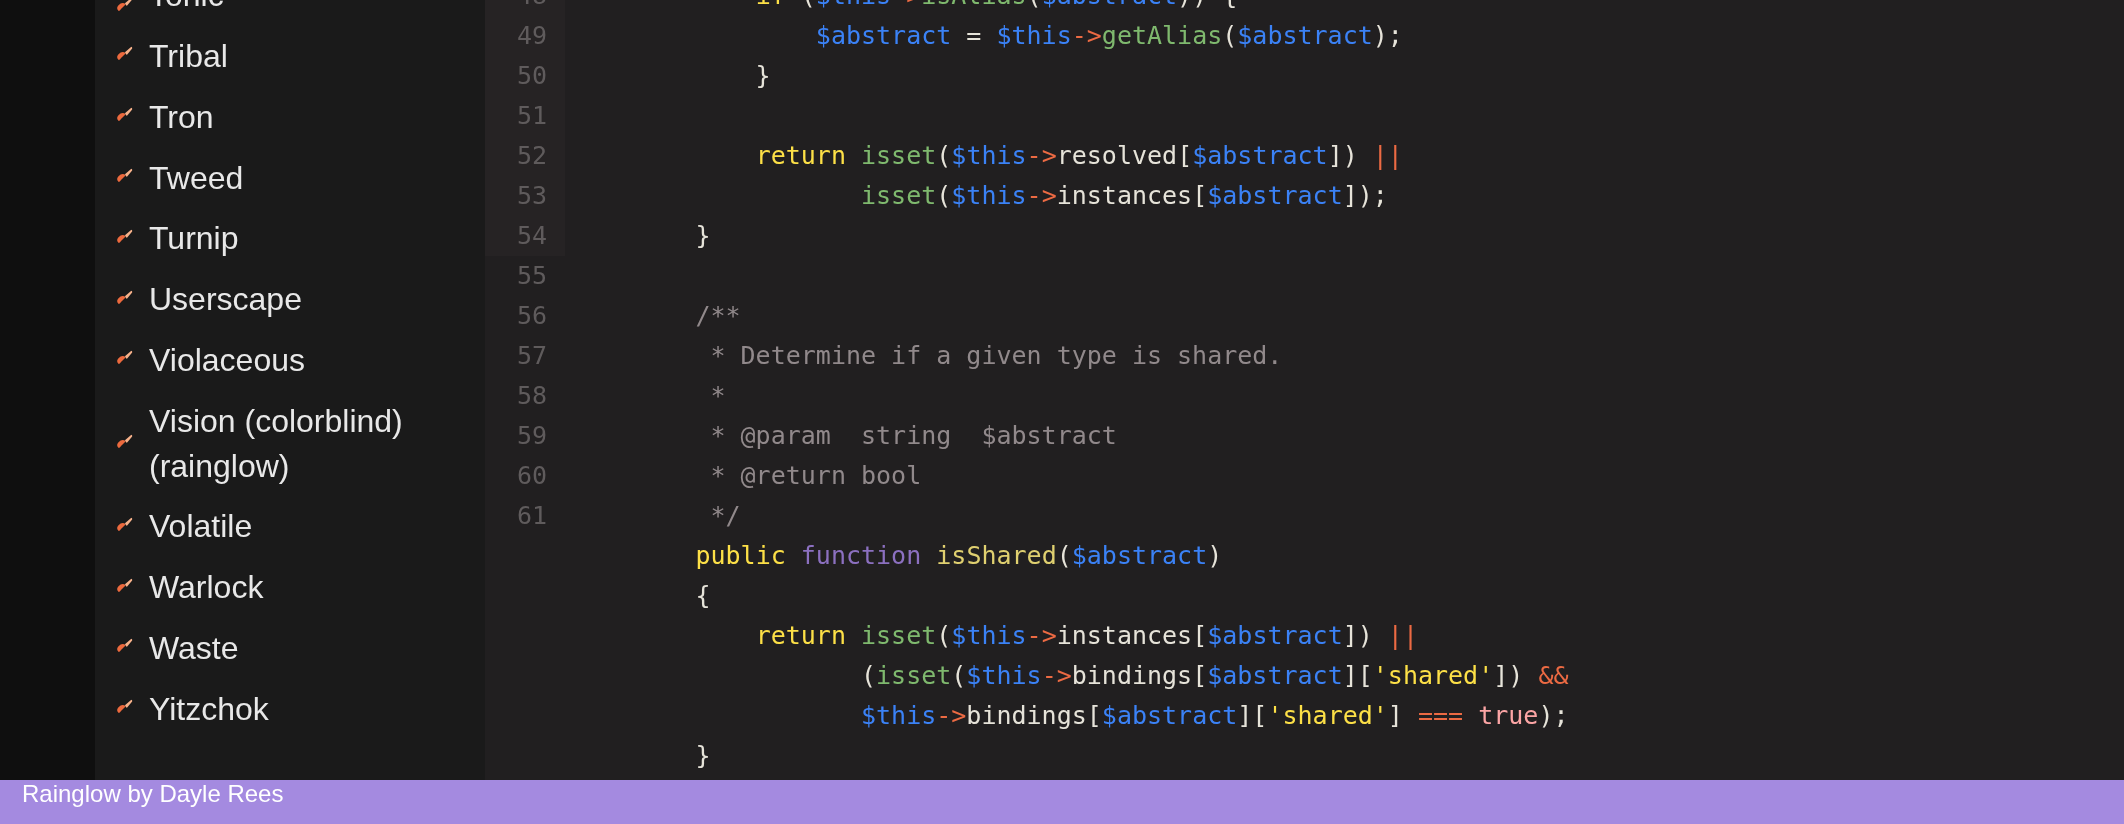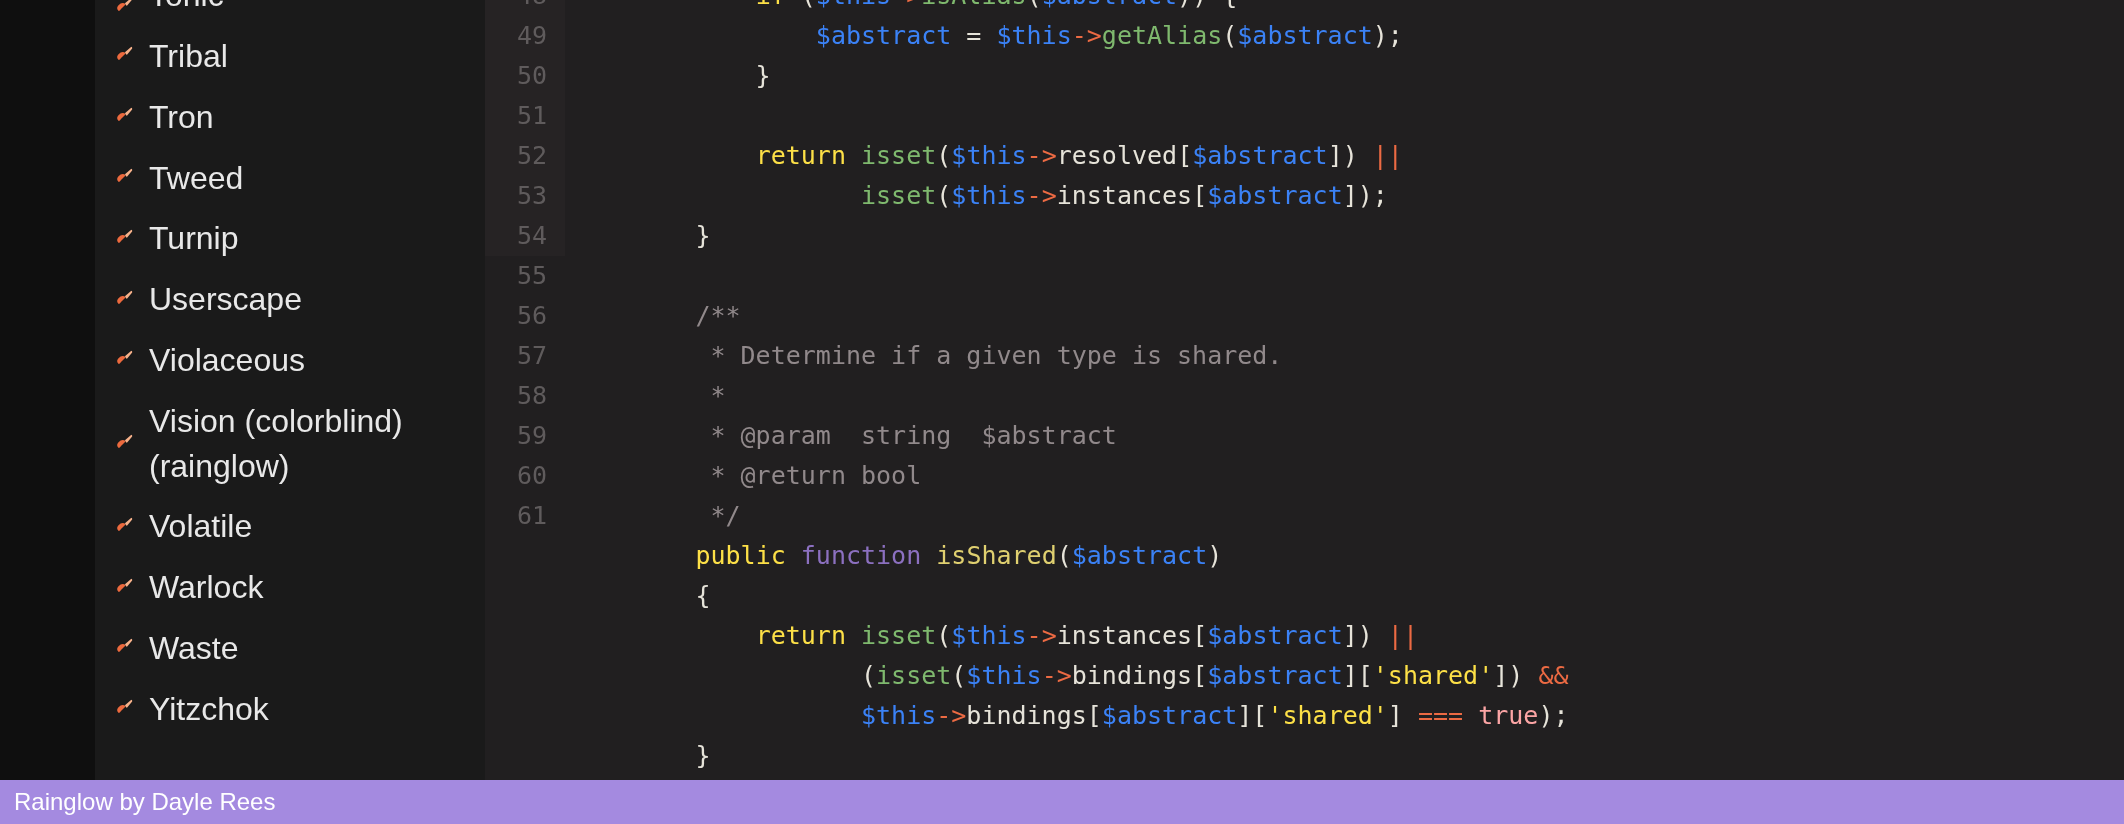--- a/index.html
+++ b/index.html
@@ -24,21 +24,21 @@
   .tok-func { color: #7fb96e; }            
   .tok-name { color: #e0d070; }            
   .tok-var  { color: #3b82f6; }
   .tok-arrow{ color: #ec6a43; }            
   .tok-prop { color: #e6e3d9; }
   .tok-cmt  { color: #91898b; }
   .tok-str  { color: #fde047; }
   .tok-op   { color: #ec6a43; }            
   .tok-true { color: #fca5a5; }
   .tok-pn   { color: #e6e3d9; } 
-  .footer { height: 44px; background: #a48ae0; color: #fff; display: flex; align-items: center; padding-left: 14px; font-size: 24px; }
+  .footer { height: 44px; background: #a48ae0; color: #fff; display: flex; padding-left: 22px; font-size: 24px; }
 </style>
 </head>
 <body>
 
 <div class="app">
   <div class="main-area">
     <div class="sidebar-outer">
       <div class="sidebar" id="sidebar-list">
           <div class="sidebar-item" style="padding-top: 0px; height: 26px; overflow: hidden; align-items: flex-end;">
             <svg class="icon-dot" viewBox="0 0 24 24">

